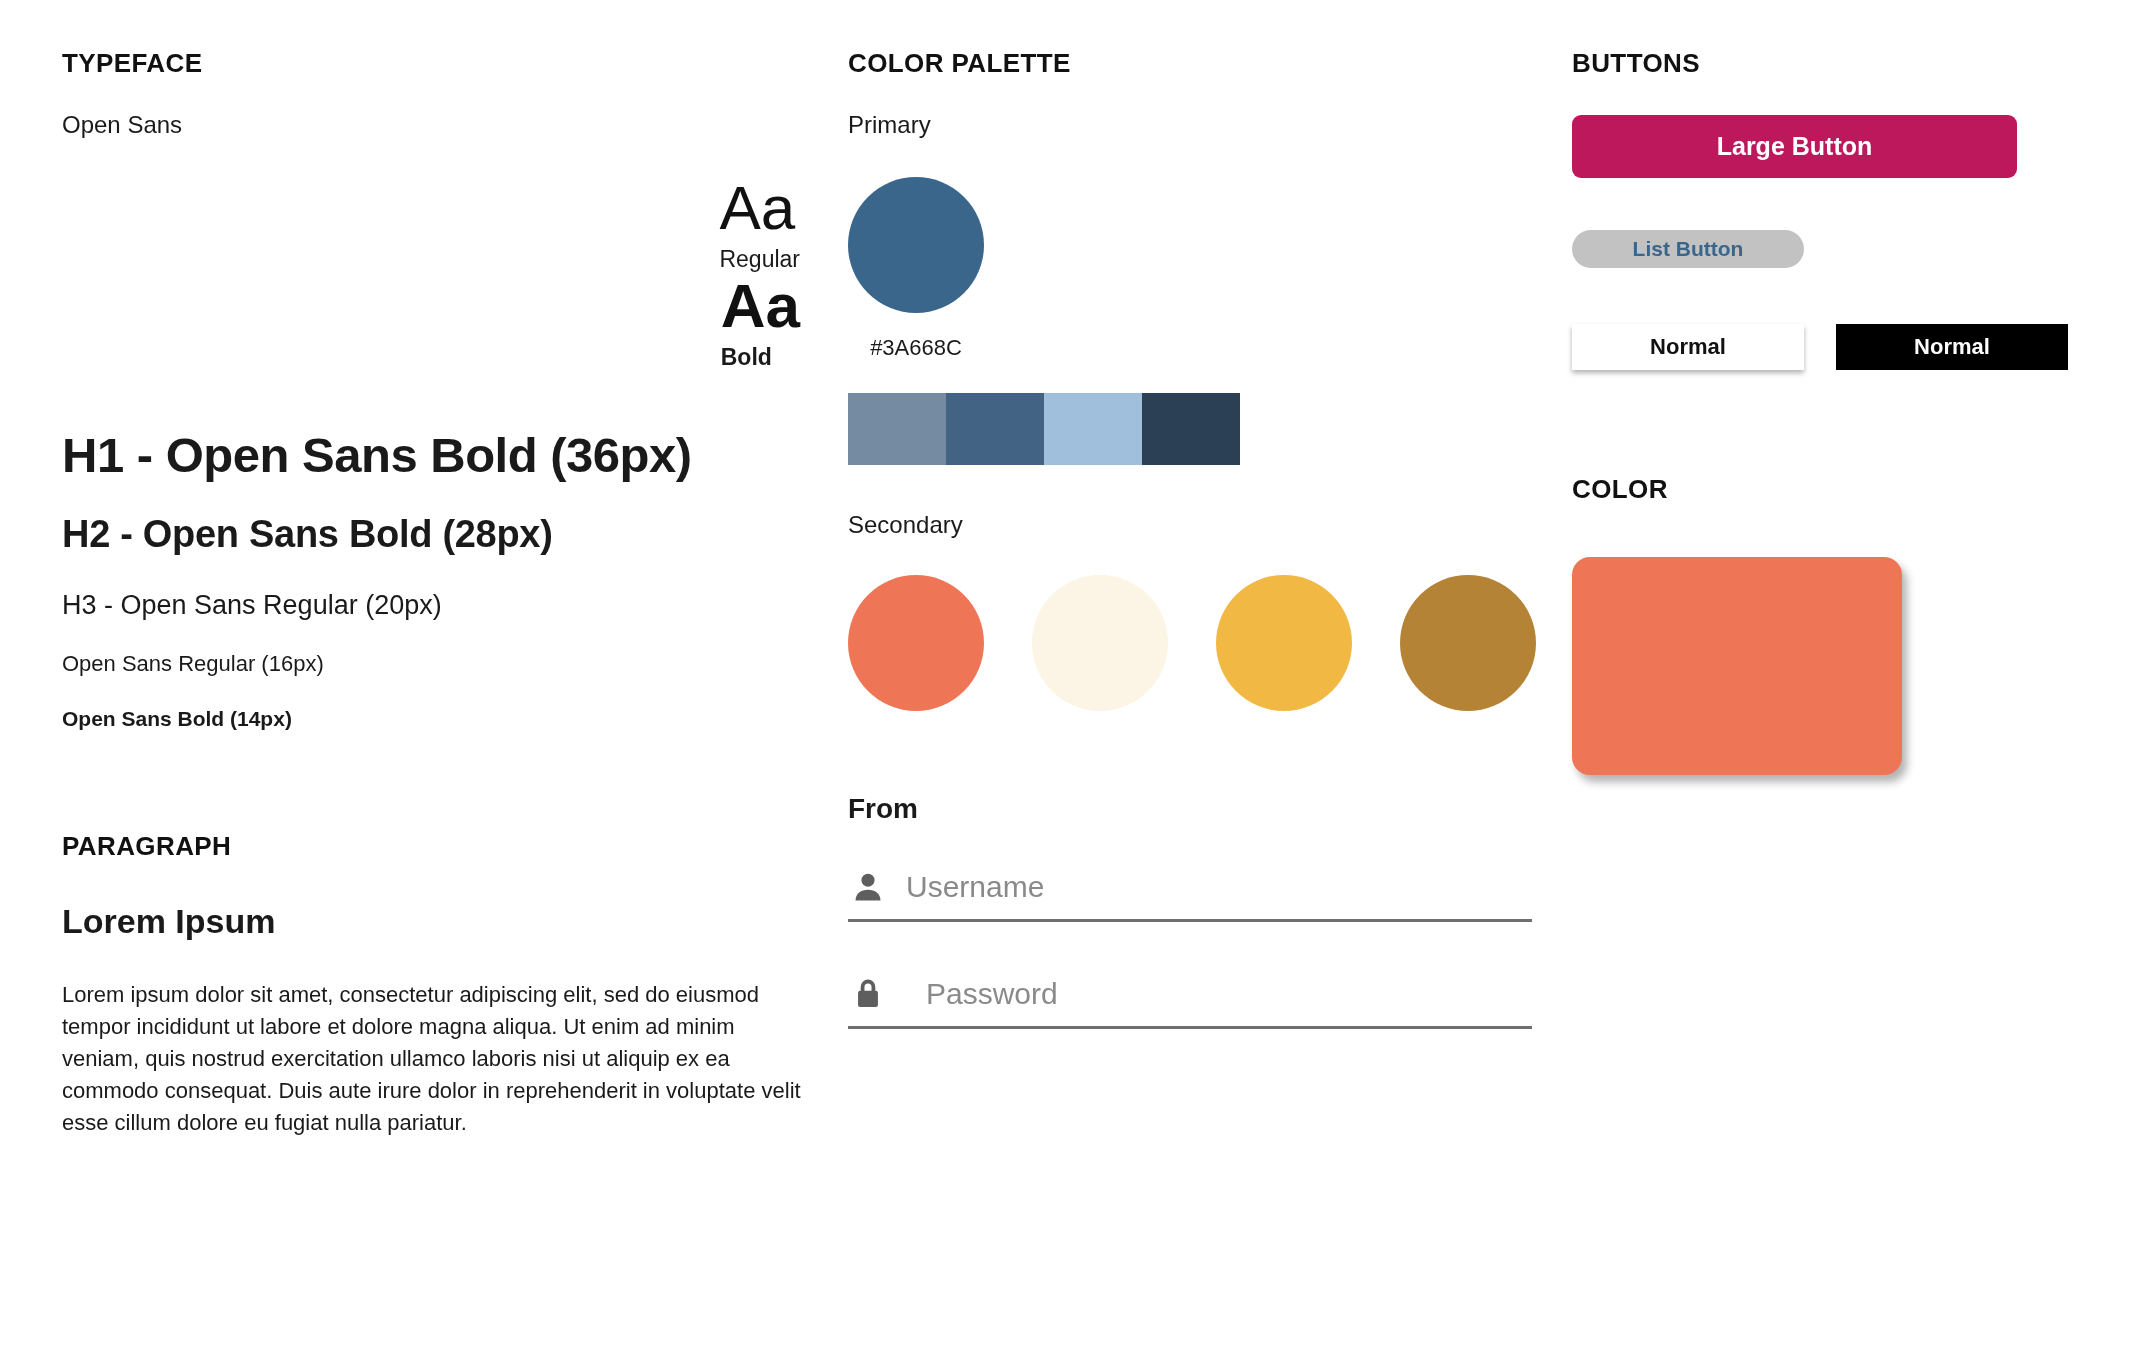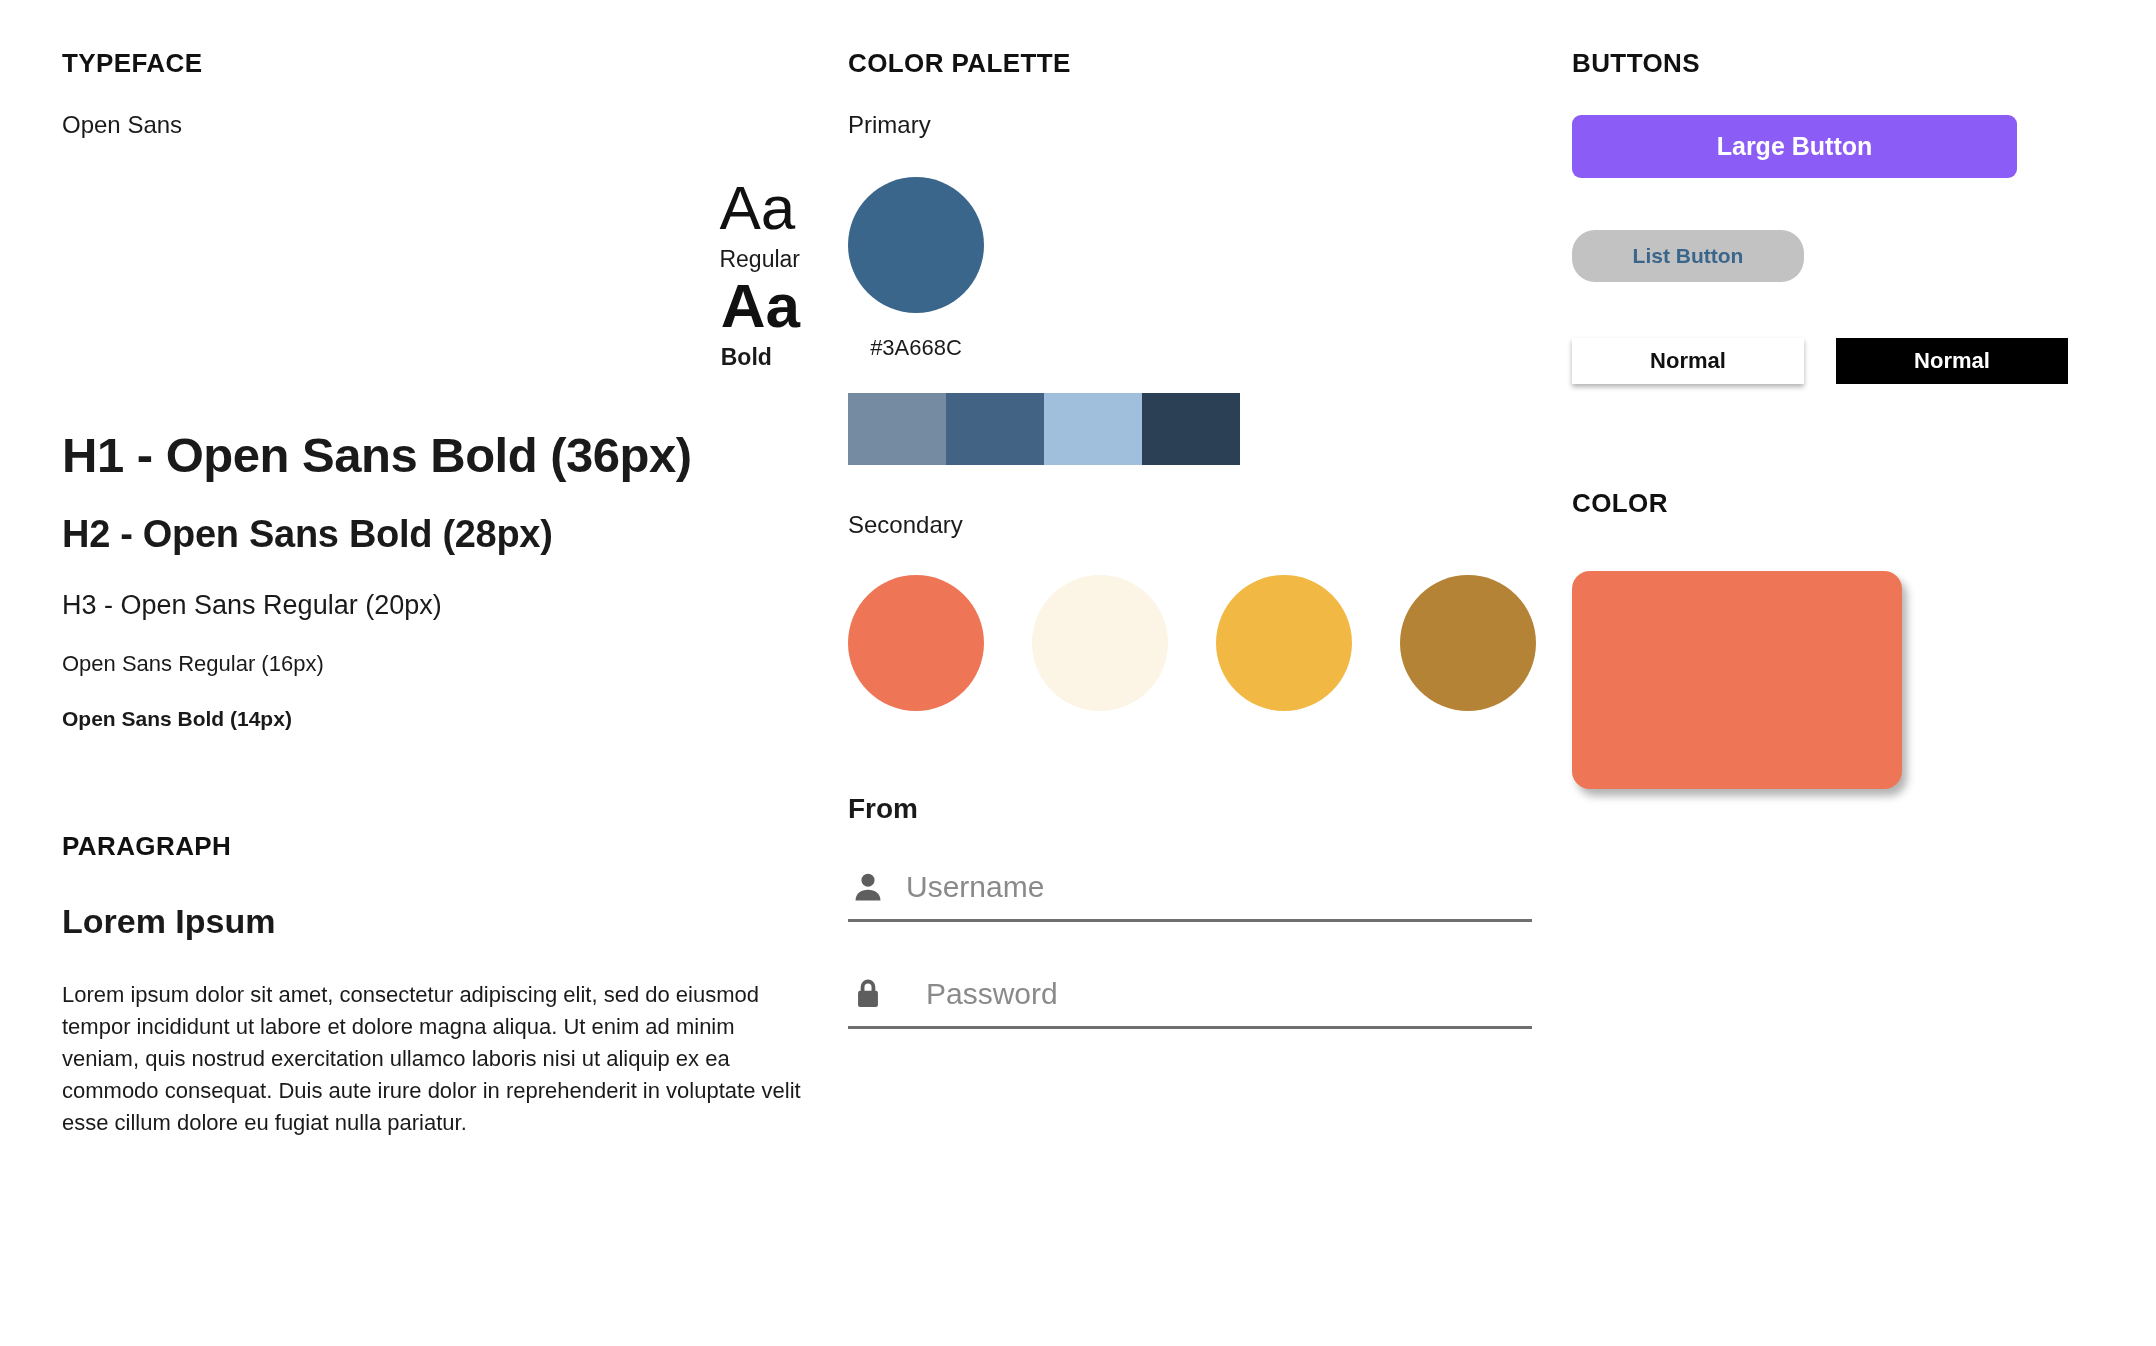--- a/index.html
+++ b/index.html
@@ -179,21 +179,21 @@
     color: #ffffff;
     font-size: 25px;
     font-weight: bold;
     border: none;
     font-family: "Liberation Sans", sans-serif;
     cursor: pointer;
   }
   .list-button {
     margin-top: 52px;
     width: 232px;
-    height: 52px;
+    height: 38px;
     border-radius: 23px;
     display: flex;
     align-items: center;
     justify-content: center;
     font-size: 21px;
     font-weight: bold;
     border: none;
     font-family: "Liberation Sans", sans-serif;
     cursor: pointer;
   }
@@ -325,21 +325,21 @@
         </svg>
       </span>
       <input class="field-text" type="password" placeholder="Password" style="">
     </div>
   </div>
 
   <div class="col col-buttons">
 
     <div class="section-title buttons-head">BUTTONS</div>
 
-    <button class="large-button" style="background:#8b5cf6;">Large Button</button>
+    <button class="large-button" style="background:#be185d;">Large Button</button>
 
     <button class="list-button" style="background:#C2C2C2; color:#3A668C;">List Button</button>
 
     <div class="normal-row">
       <button class="btn-normal-light">Normal</button>
       <button class="btn-normal-dark">Normal</button>
     </div>
 
     <div class="section-title cards-head">COLOR</div>
 

